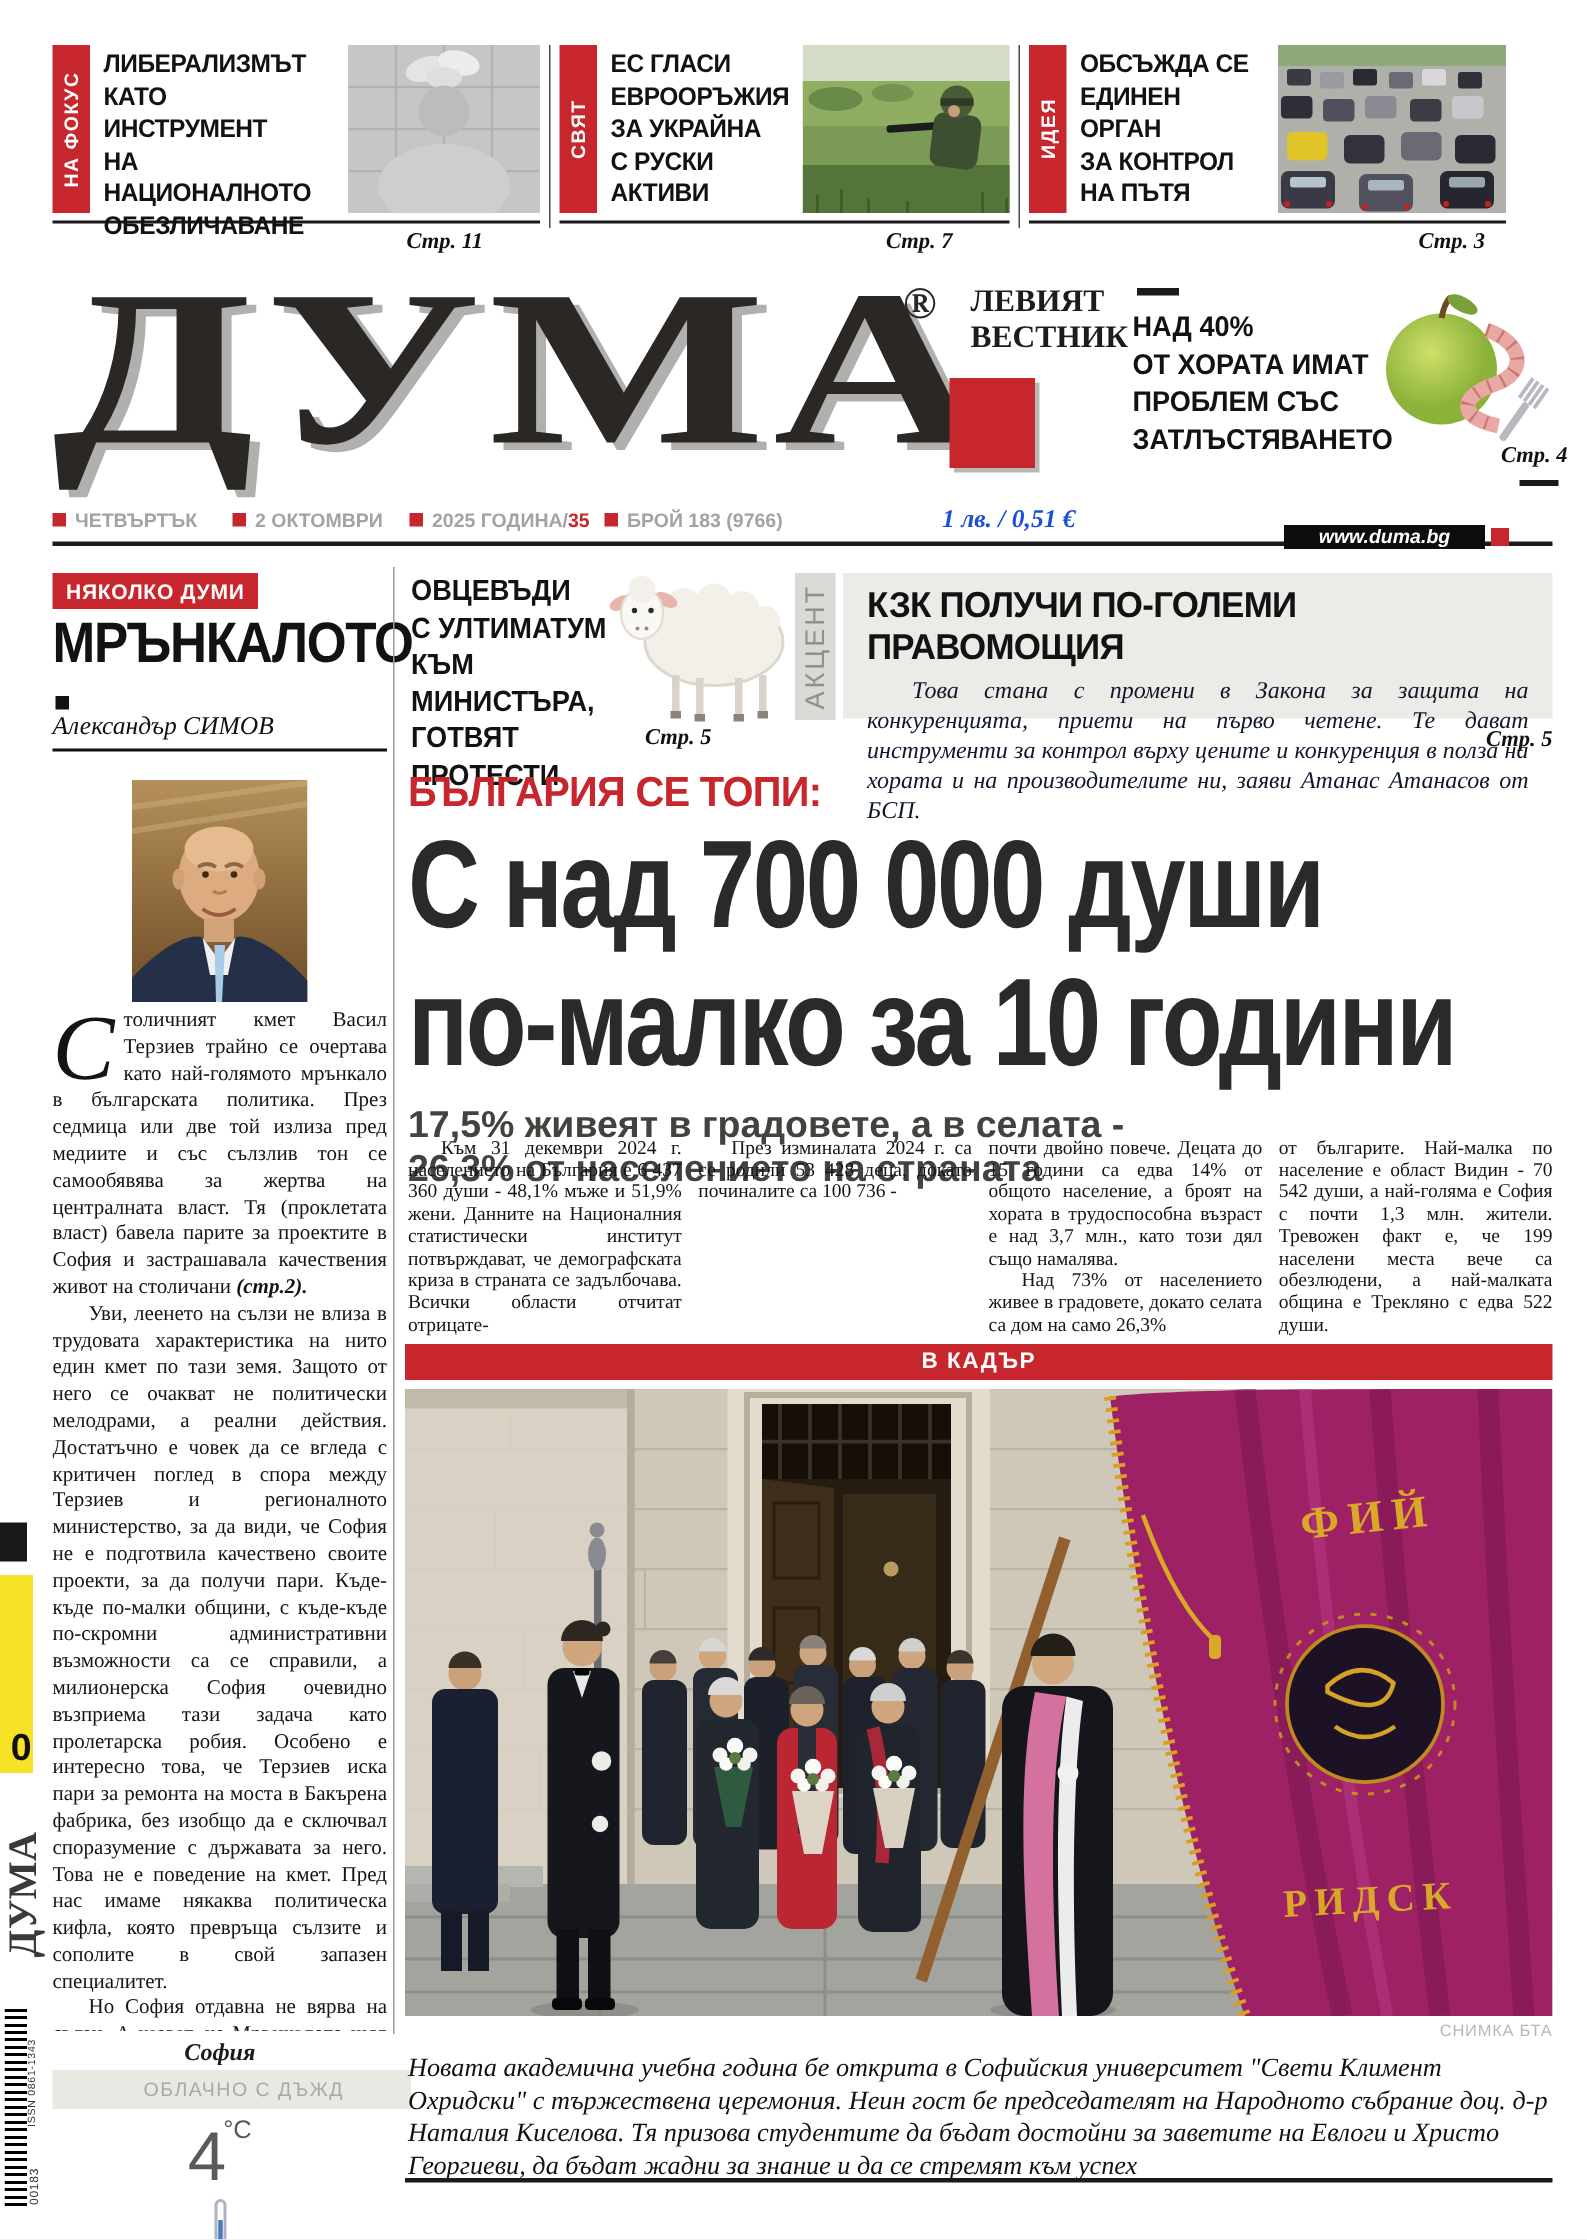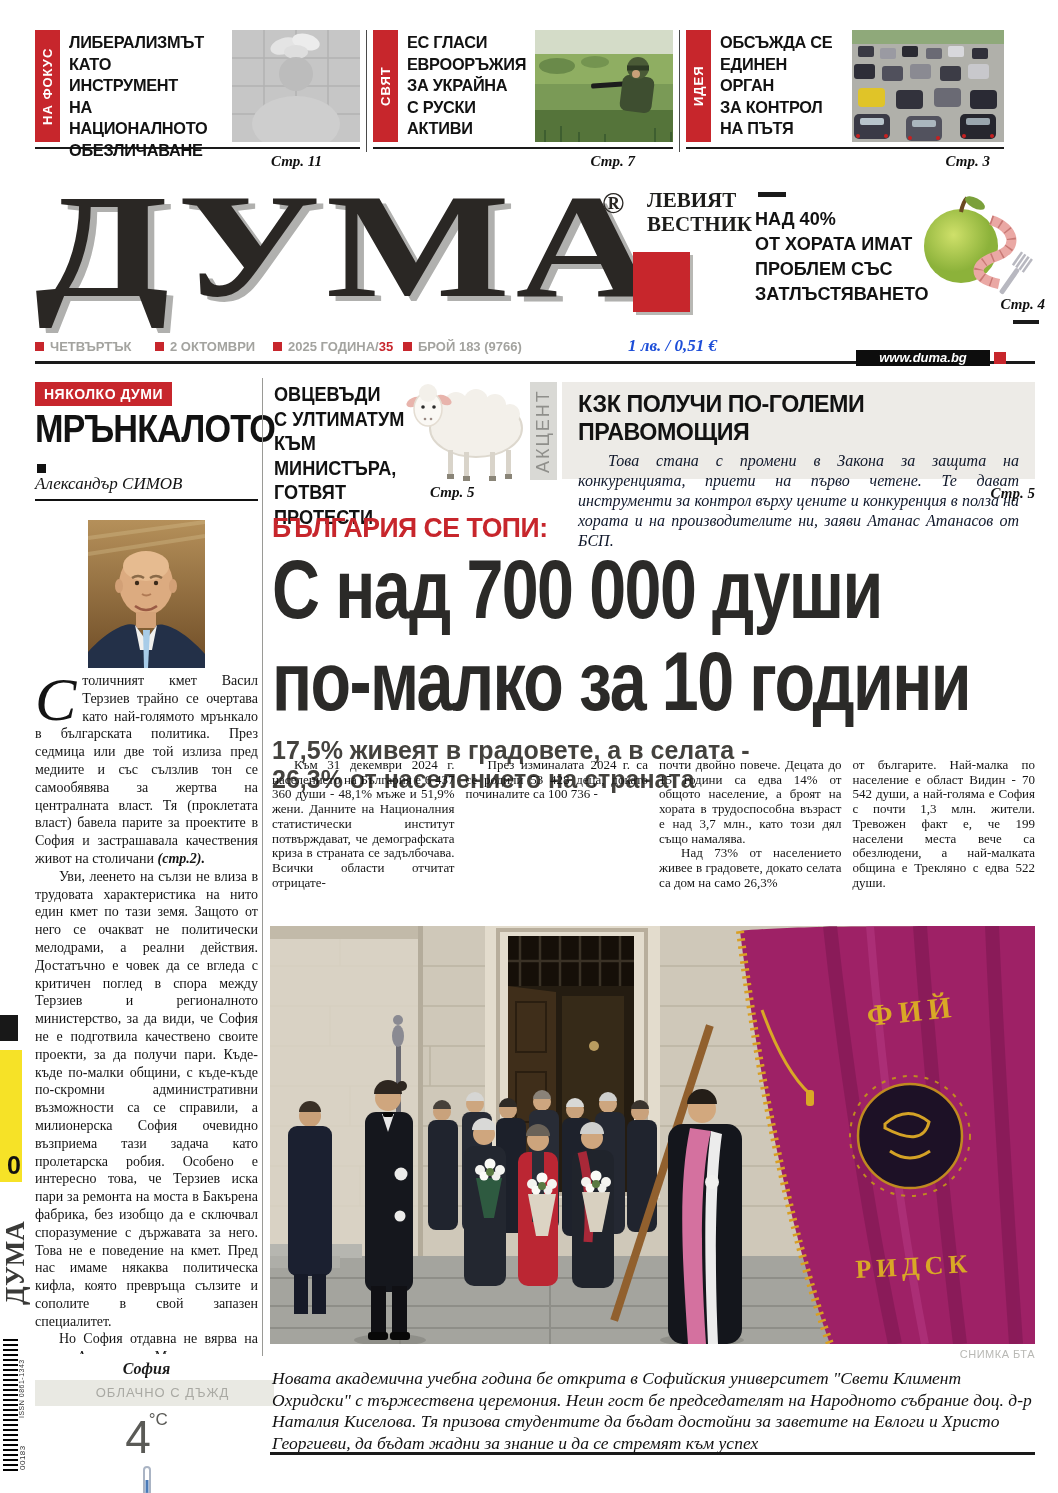--- a/index.html
+++ b/index.html
@@ -430,20 +430,21 @@
       </div>
     <div class="bcol">
         <p>почти двойно повече. Децата до 15 години са едва 14% от общото население, а броят на хората в трудоспособна възраст е над 3,7 млн., като този дял също намалява.</p>
         <p class="ind">Над 73% от населението живее в градовете, докато селата са дом на само 26,3%</p>
       </div>
     <div class="bcol">
         <p>от българите. Най-малка по население е област Видин - 70 542 души, а най-голяма е София с почти 1,3 млн. жители. Тревожен факт е, че 199 населени места вече са обезлюдени, а най-малката община е Трекляно с едва 522 души.</p>
       </div>
   </div>
 
+  <div class="inbar">В КАДЪР</div>
 
   <div class="photo">
     <svg width="765" height="418" viewBox="0 0 765 418">
       <rect width="765" height="418" fill="#cfc8b9"></rect>
       <g stroke="#bcb4a3" stroke-width="1.5">
         <path d="M0 40H560M0 80H560M0 120H560M0 160H560M0 200H560M0 240H560M0 280H560"></path>
         <path d="M70 0V40M150 40V80M60 80V120M160 120V160M80 160V200M170 200V240M90 240V280"></path>
       </g>
       <rect x="0" y="0" width="150" height="330" fill="#dad3c5" opacity=".85"></rect>
       <rect x="0" y="0" width="150" height="13" fill="#c2baa9"></rect>

